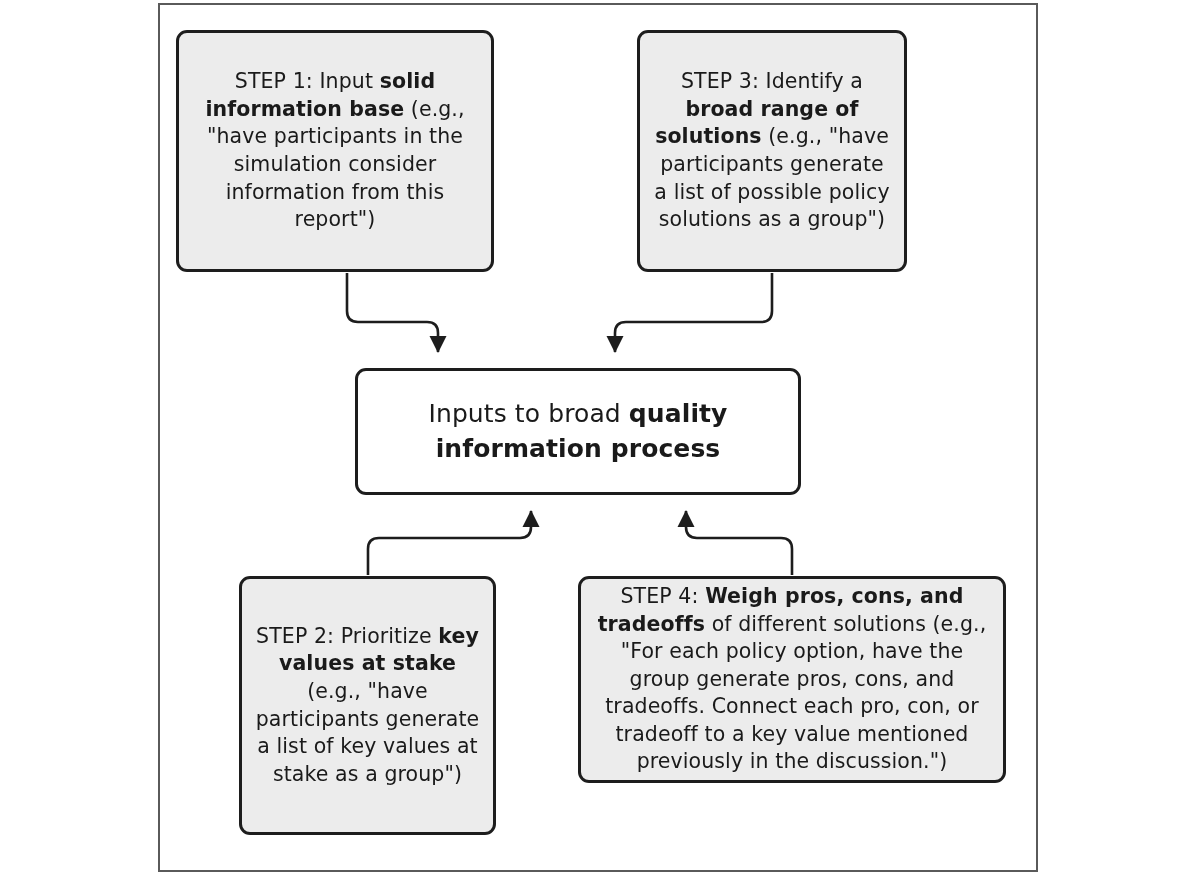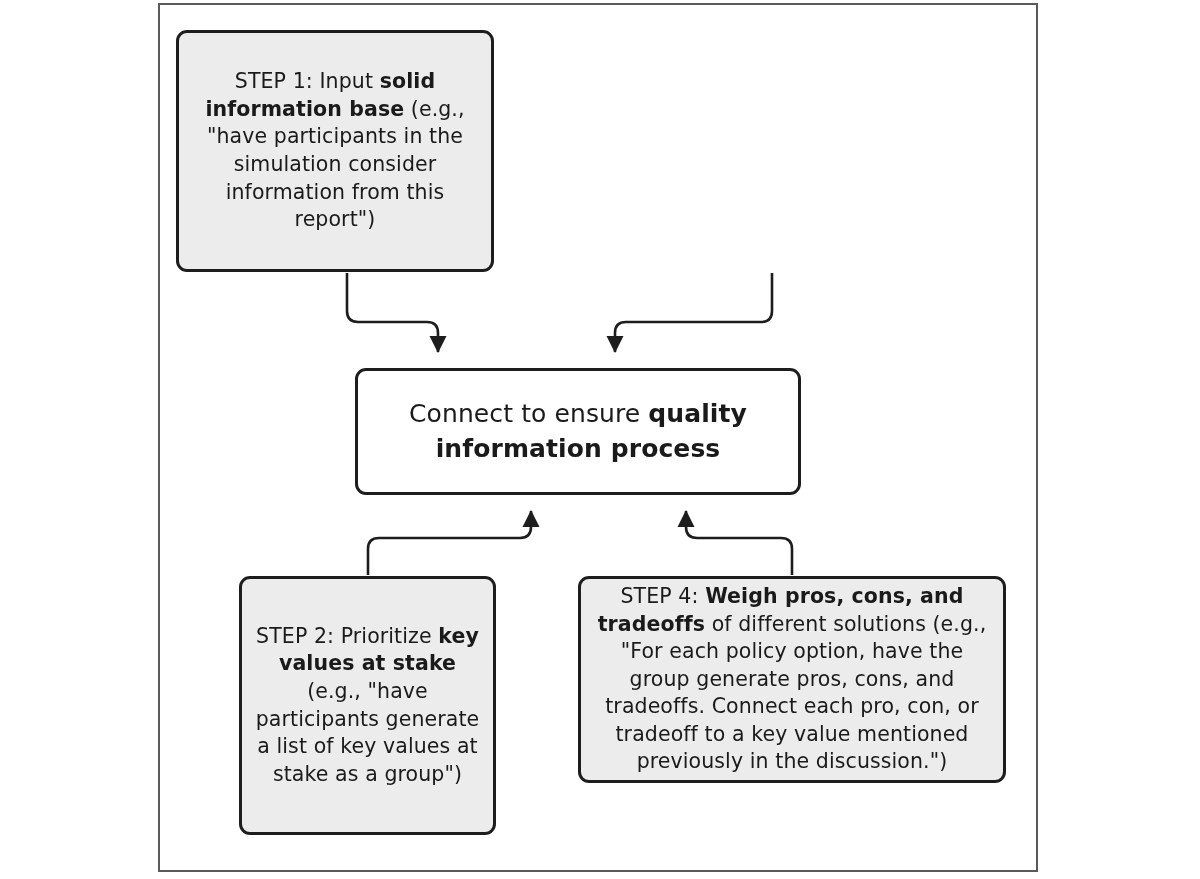--- a/index.html
+++ b/index.html
@@ -105,23 +105,26 @@
 
     <path d="M 368 575 L 368 549 Q 368 538 379 538 L 520 538 Q 531 538 531 527 L 531 511" fill="none" stroke="#1d1d1d" stroke-width="2.6" marker-end="url(#arrowhead)"></path>
 
     <path d="M 792 575 L 792 549 Q 792 538 781 538 L 697 538 Q 686 538 686 527 L 686 511" fill="none" stroke="#1d1d1d" stroke-width="2.6" marker-end="url(#arrowhead)"></path>
   </svg>
 
   <div class="node step" id="node-step1">
     <span class="node-text"><span>STEP 1: Input </span><span class="b">solid information base</span><span> (e.g., "have participants in the simulation consider information from this report")</span></span>
   </div>
 
+  <div class="node step" id="node-step3">
+    <span class="node-text"><span>STEP 3: Identify a </span><span class="b">broad range of solutions</span><span> (e.g., "have participants generate a list of possible policy solutions as a group")</span></span>
+  </div>
 
   <div class="node center" id="node-center">
-    <span class="node-text"><span>Connect to ensure </span><span class="b">quality information process</span></span>
+    <span class="node-text"><span>Inputs to broad </span><span class="b">quality information process</span></span>
   </div>
 
   <div class="node step" id="node-step2">
     <span class="node-text"><span>STEP 2: Prioritize </span><span class="b">key values at stake</span><span> (e.g., "have participants generate a list of key values at stake as a group")</span></span>
   </div>
 
   <div class="node step" id="node-step4">
     <span class="node-text"><span>STEP 4: </span><span class="b">Weigh pros, cons, and tradeoffs</span><span> of different solutions (e.g., "For each policy option, have the group generate pros, cons, and tradeoffs. Connect each pro, con, or tradeoff to a key value mentioned previously in the discussion.")</span></span>
   </div>
 

